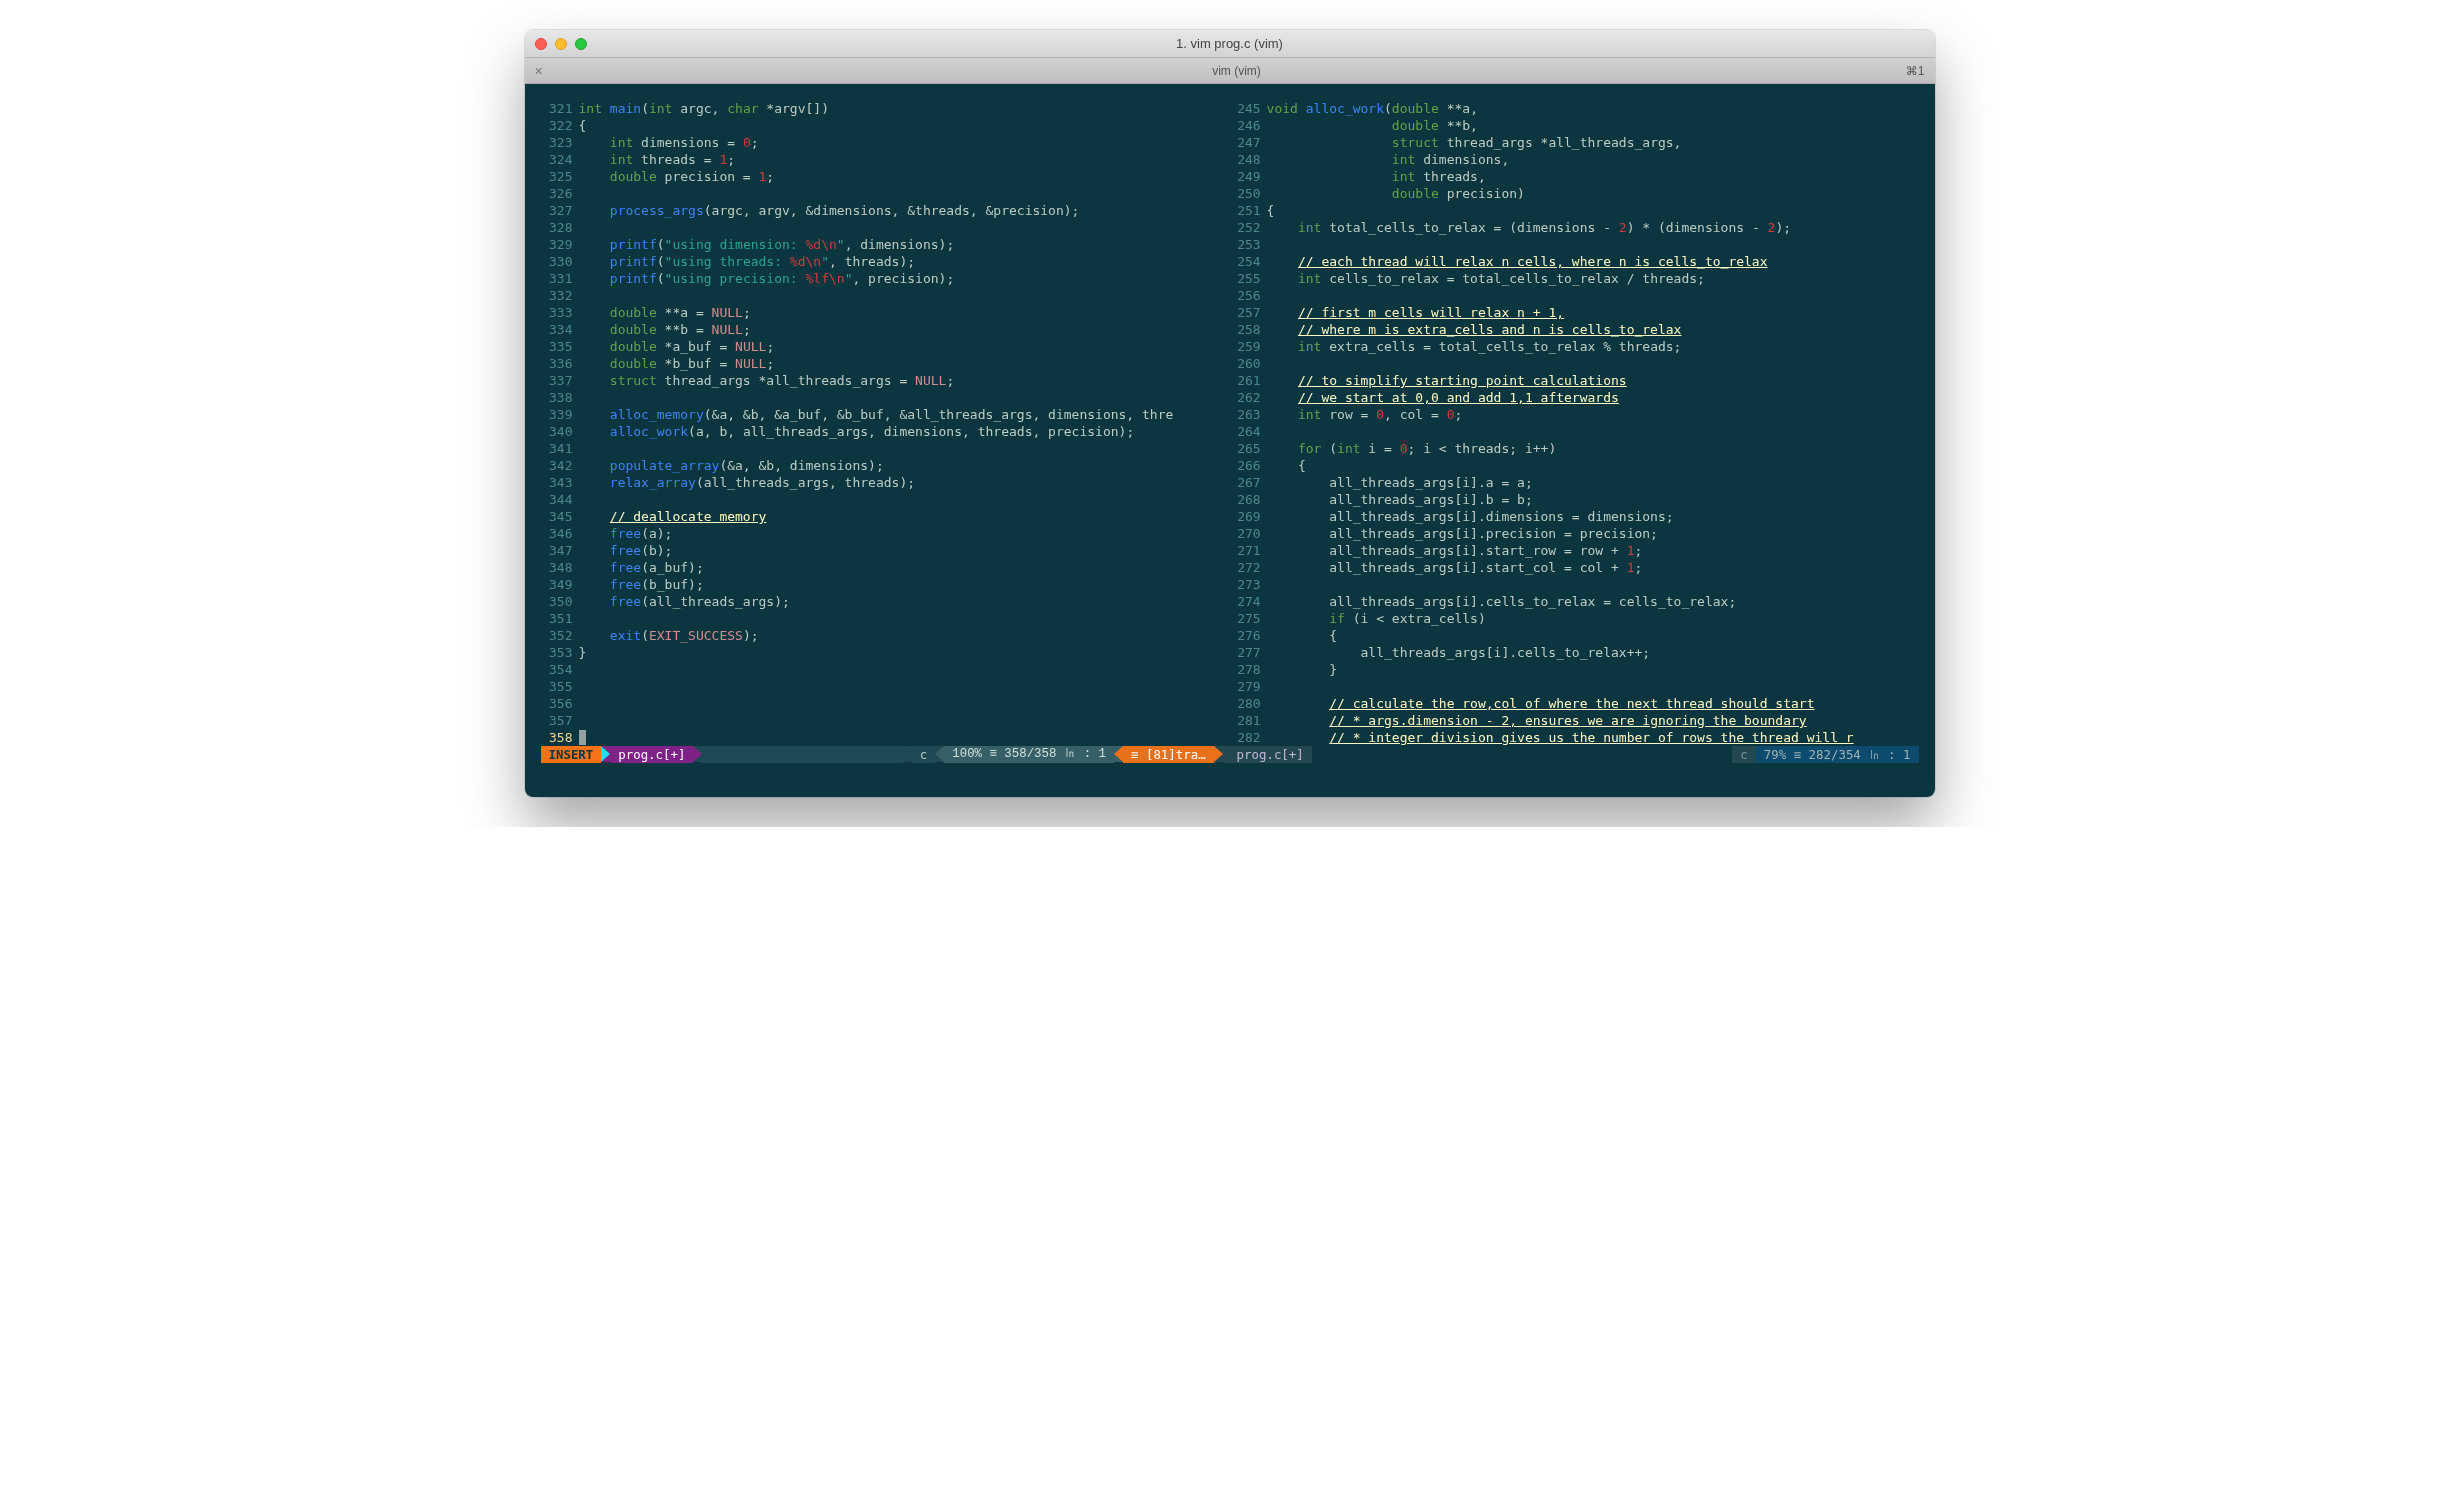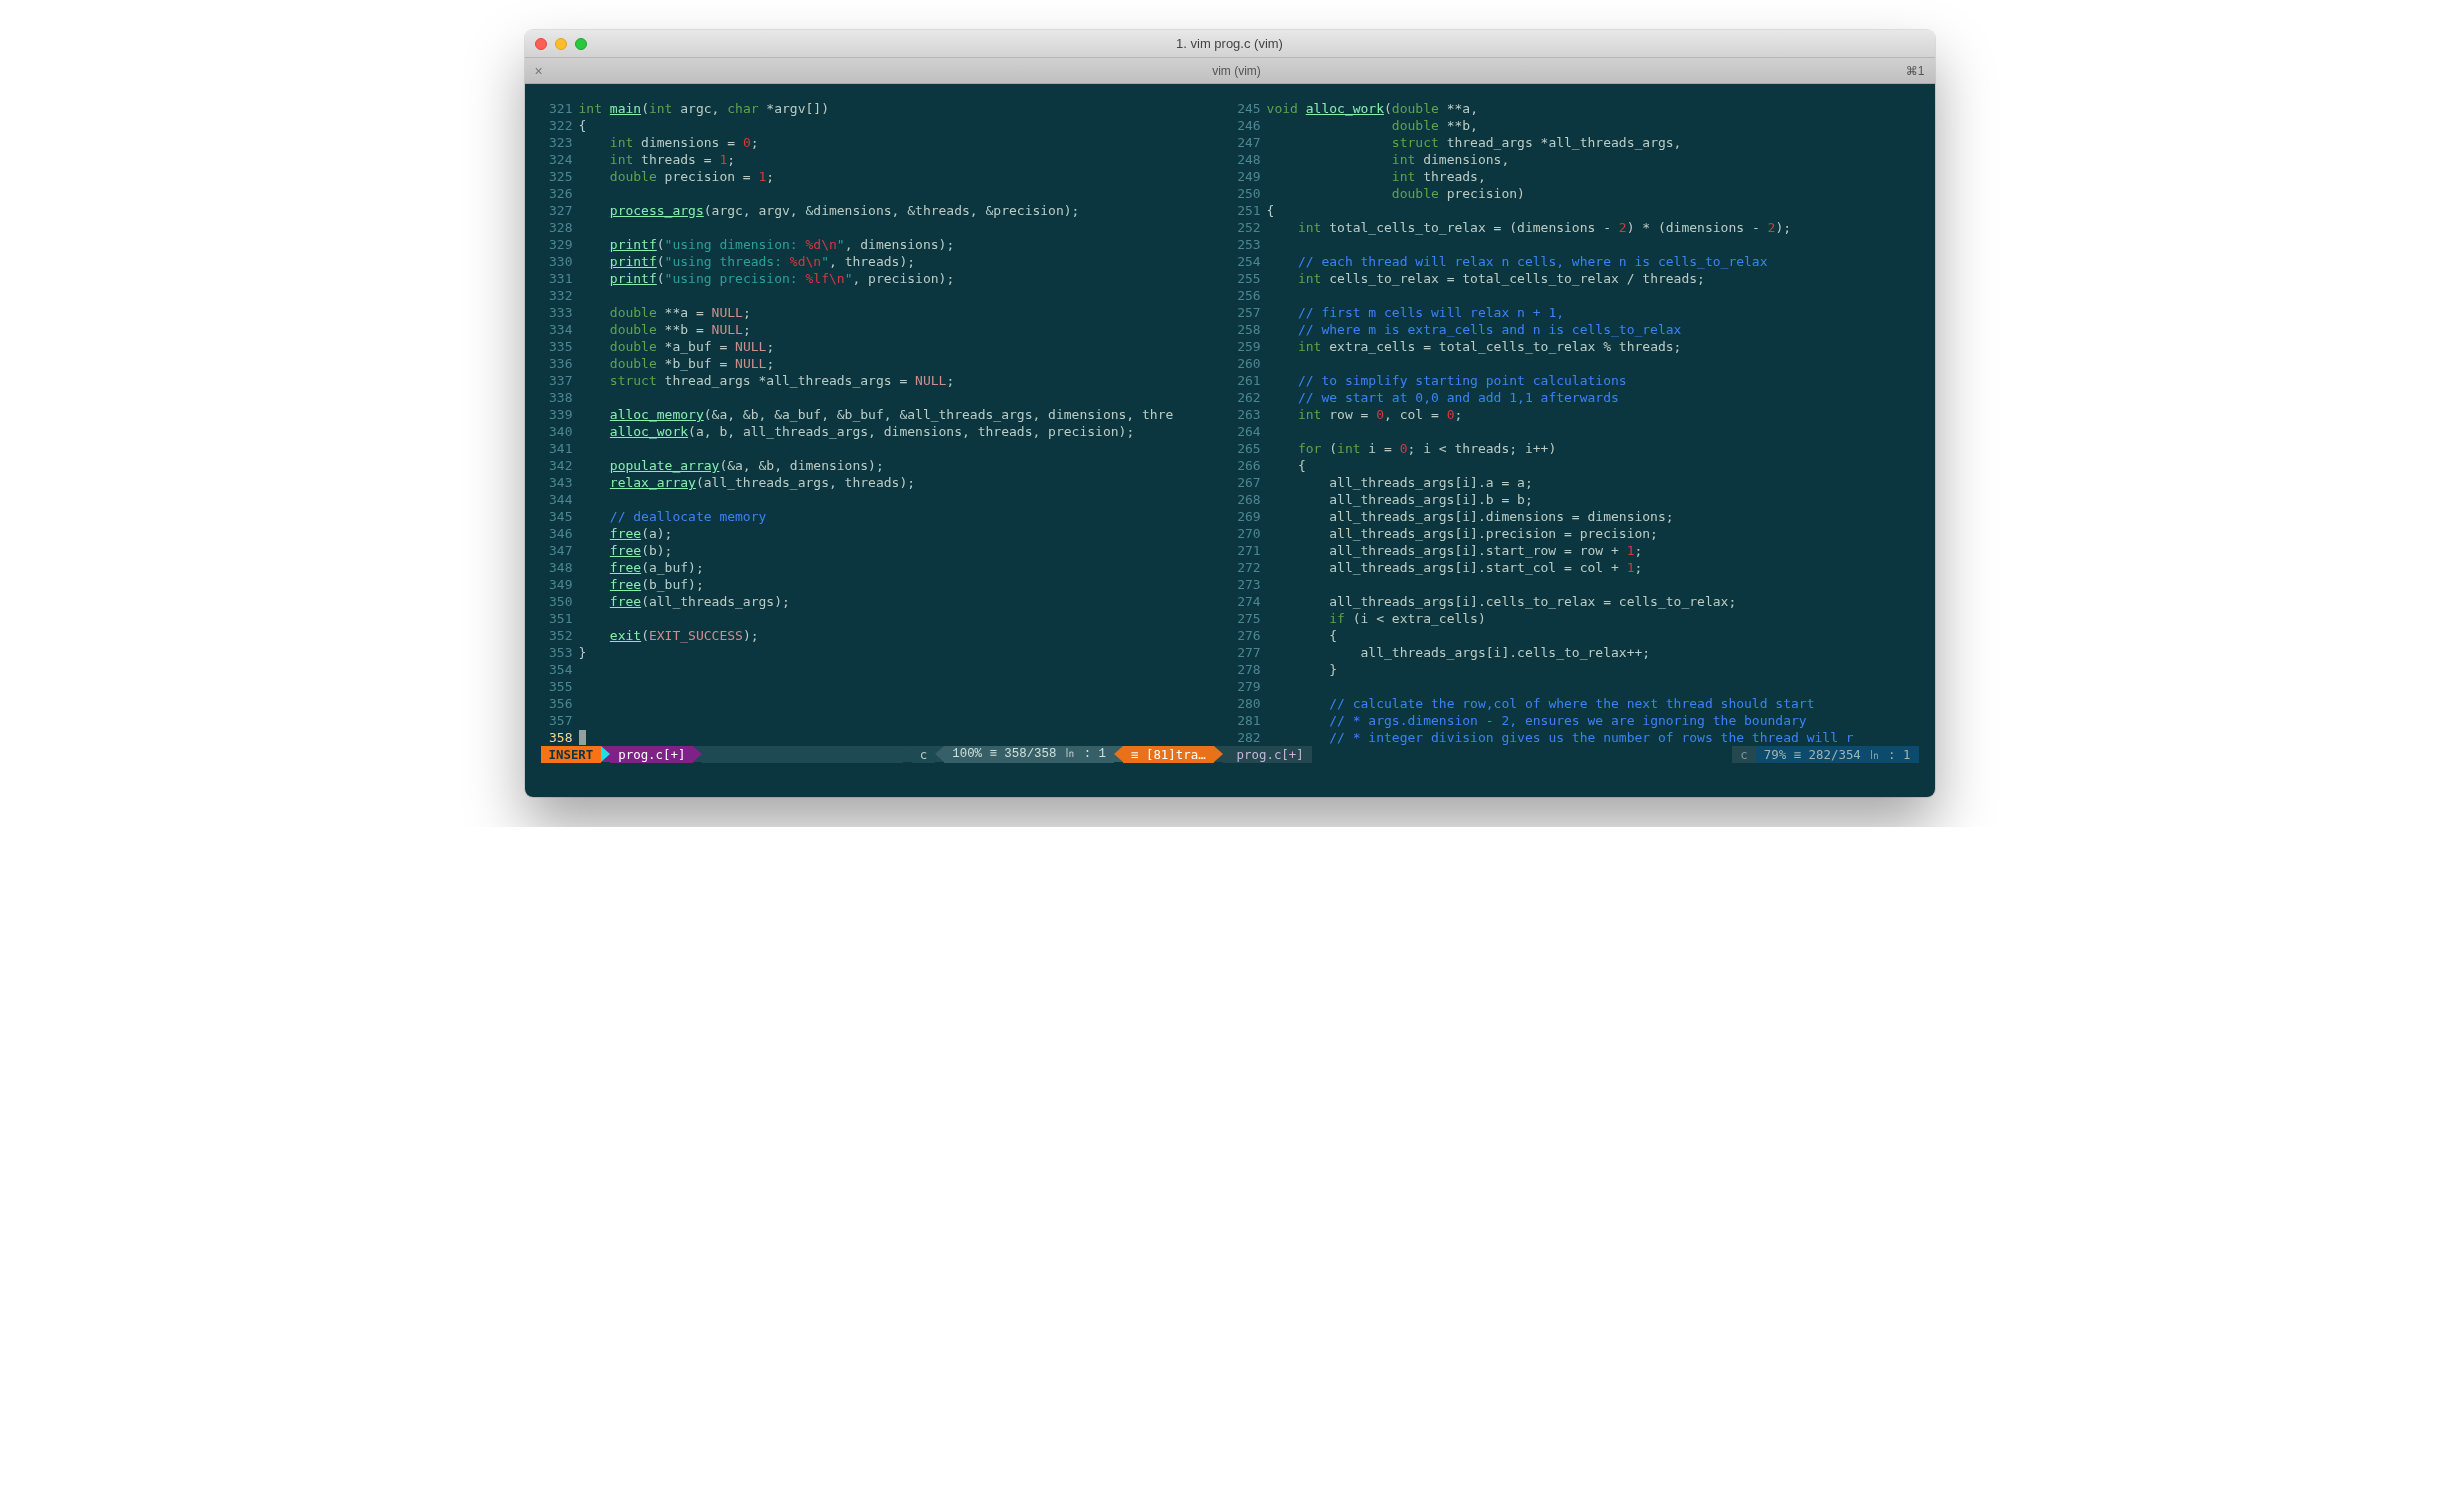--- a/index.html
+++ b/index.html
@@ -73,25 +73,25 @@
     padding-right:6px;
     color:#4b8790;
     background:#0b3640;
     user-select:none;
   }
   .curline .lineno { color:#f6d58b; }
   .code { flex:1; overflow:hidden; }
 
   
   .kw   { color:#5fa34a; }     
-  .fn   { color:#86efac;text-decoration:underline; }     
+  .fn   { color:#3b82f6; }     
   .str  { color:#2aa198; }     
   .fmt  { color:#d33a3a; }     
   .num  { color:#d33a3a; }     
-  .cmt  { color:#3b82f6; font-style:normal; }
+  .cmt  { color:#fef9c3; font-style:normal;text-decoration:underline; }
   .op   { color:#bcccc3; }
   .cnst { color:#cc8e8e; } 
 
   
   .status {
     height:17px;
     display:flex;
     font-size:12.4px;
     line-height:17px;
     white-space:pre;

